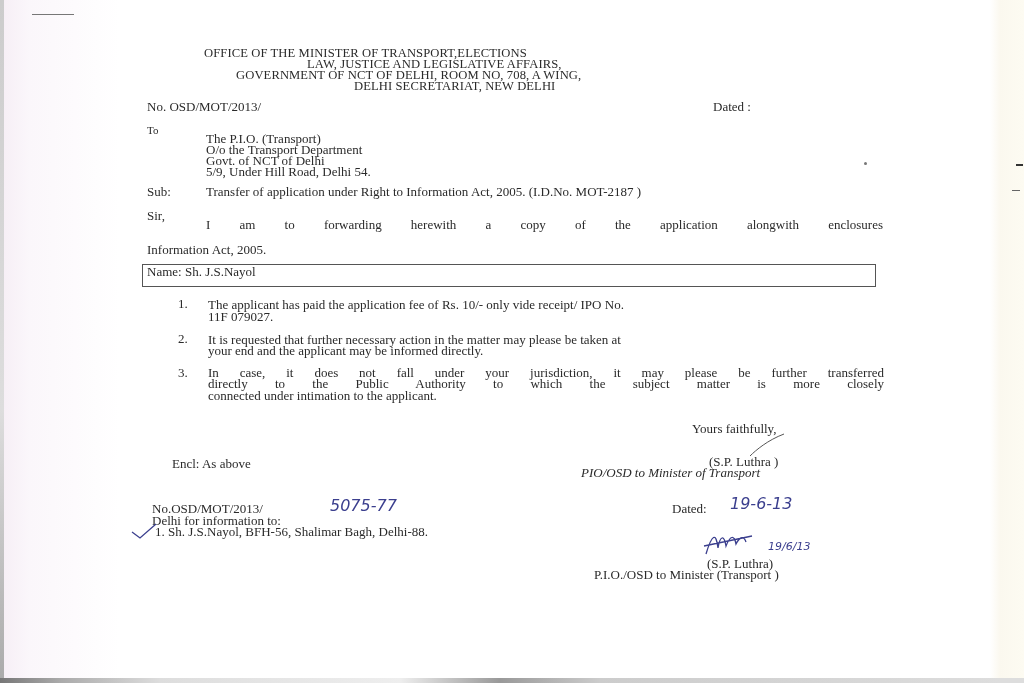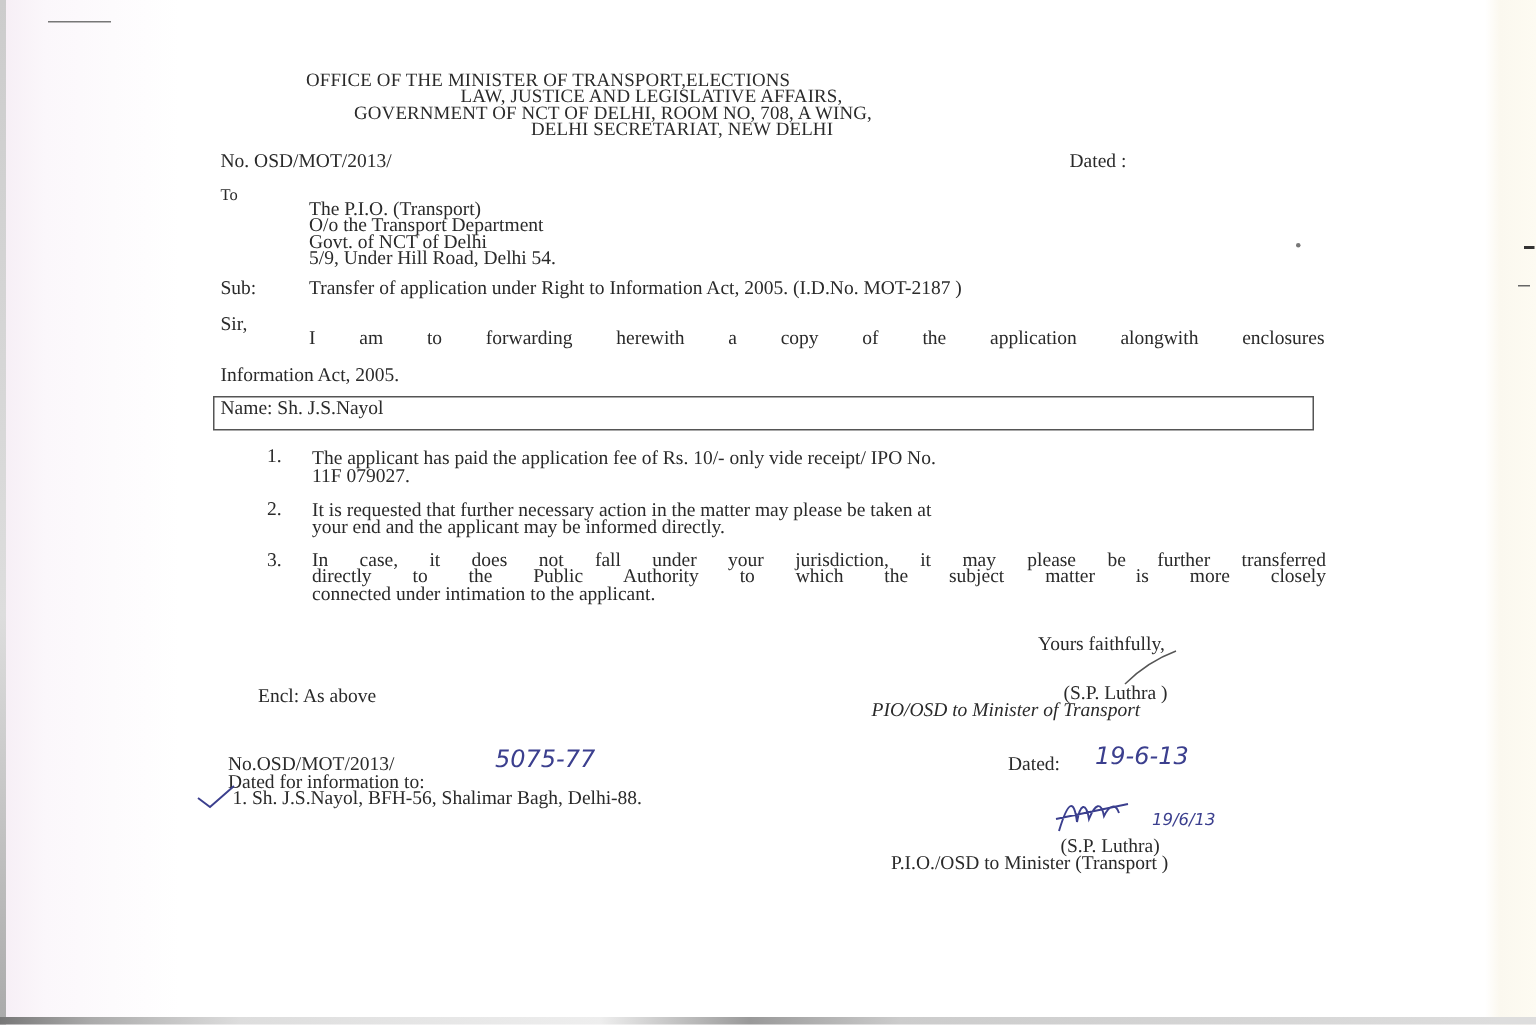--- a/index.html
+++ b/index.html
@@ -109,21 +109,21 @@
   </svg>
   <div class="t" style="left:709px; top:455px;">(S.P. Luthra )</div>
   <div class="t" style="left:581px; top:466px;font-style:italic;">PIO/OSD to Minister of Transport</div>
   <div class="t" style="left:140px; top:457px;margin-left:32px;">Encl: As above</div>
 
   <div>
     <div class="t" style="left:152px; top:502px;">No.OSD/MOT/2013/</div>
     <div class="hand" style="left:330px; top:496px;">5075-77</div>
     <div class="t" style="left:672px; top:502px;">Dated:</div>
     <div class="hand" style="left:730px; top:494px;">19-6-13</div>
-    <div class="t" style="left:152px; top:514px;">Dated for information to:</div>
+    <div class="t" style="left:152px; top:514px;">Delhi for information to:</div>
     <svg style="left:130px; top:522px;" width="30" height="18">
       <path d="M2 10 L 10 16 L 26 2" stroke="#3b3f8e" stroke-width="1.3" fill="none"></path>
     </svg>
     <div class="t" style="left:155px; top:525px;">1. Sh. J.S.Nayol,  BFH-56, Shalimar Bagh, Delhi-88.</div>
 
     <svg style="left:700px; top:528px;" width="80" height="30">
       <path d="M6 26 C 12 6, 16 4, 18 20 C 20 8, 24 6, 26 18 C 30 8, 34 6, 36 16 C 40 8, 44 8, 46 14 M4 18 L 52 8" stroke="#3b3f8e" stroke-width="1.3" fill="none"></path>
     </svg>
     <div class="hand" style="left:768px; top:540px; font-size:11px;">19/6/13</div>
     <div class="t" style="left:707px; top:557px;">(S.P. Luthra)</div>

